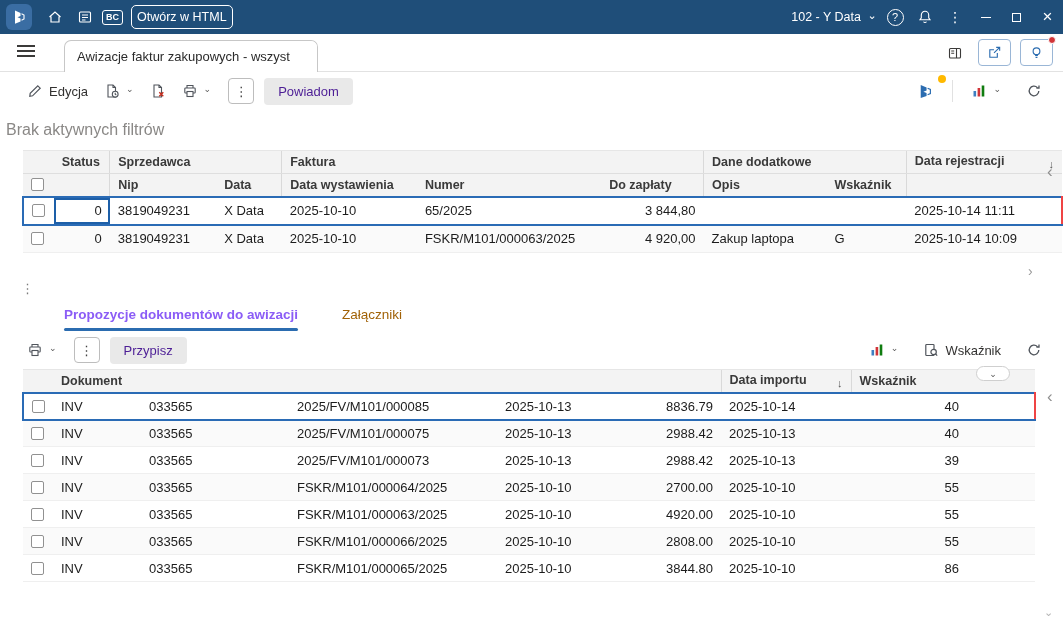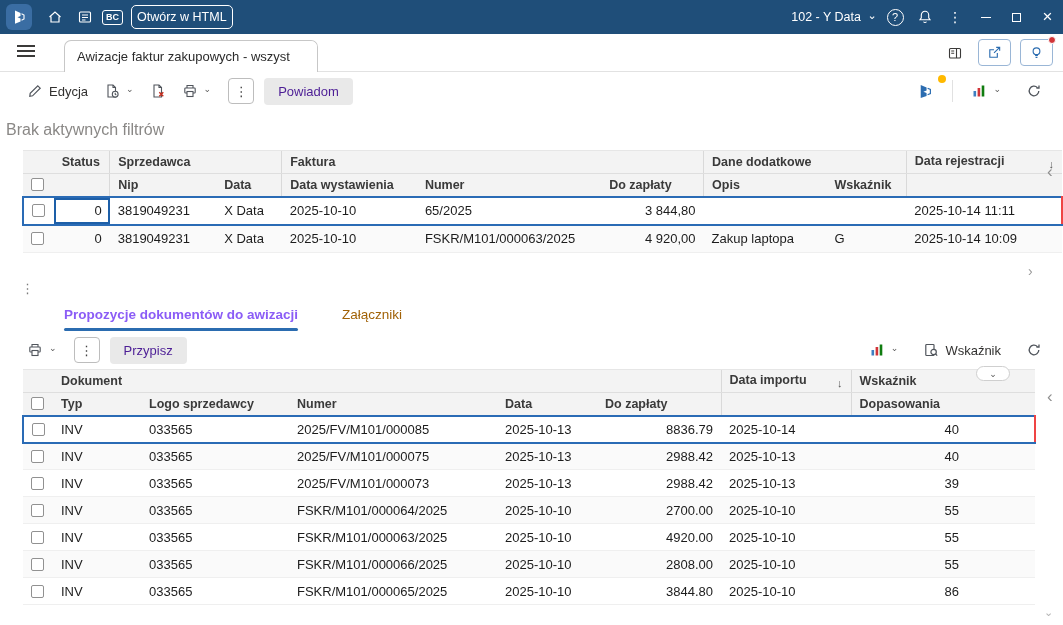--- a/index.html
+++ b/index.html
@@ -368,33 +368,20 @@
           <col style="width:68px">
         </colgroup>
     <thead>
       <tr>
         <th></th>
         <th colspan="5">Dokument</th>
         <th class="gl"><span class="sort-arrow">↓</span><span>Data importu</span></th>
         <th class="gl">Wskaźnik</th>
         <th></th>
       </tr>
-      <tr class="sub">
-        <th>
-              <div class="checkbox"></div>
-            </th>
-        <th>Typ</th>
-        <th>Logo sprzedawcy</th>
-        <th>Numer</th>
-        <th>Data</th>
-        <th class="num">Do zapłaty</th>
-        <th class="gl"></th>
-        <th class="gl">Dopasowania</th>
-        <th></th>
-      </tr>
     </thead>
     <tbody>
       <tr class="selected">
         <td>
               <div class="checkbox"></div>
             </td>
         <td>INV</td>
         <td>033565</td>
         <td>2025/FV/M101/000085</td>
         <td>2025-10-13</td>

